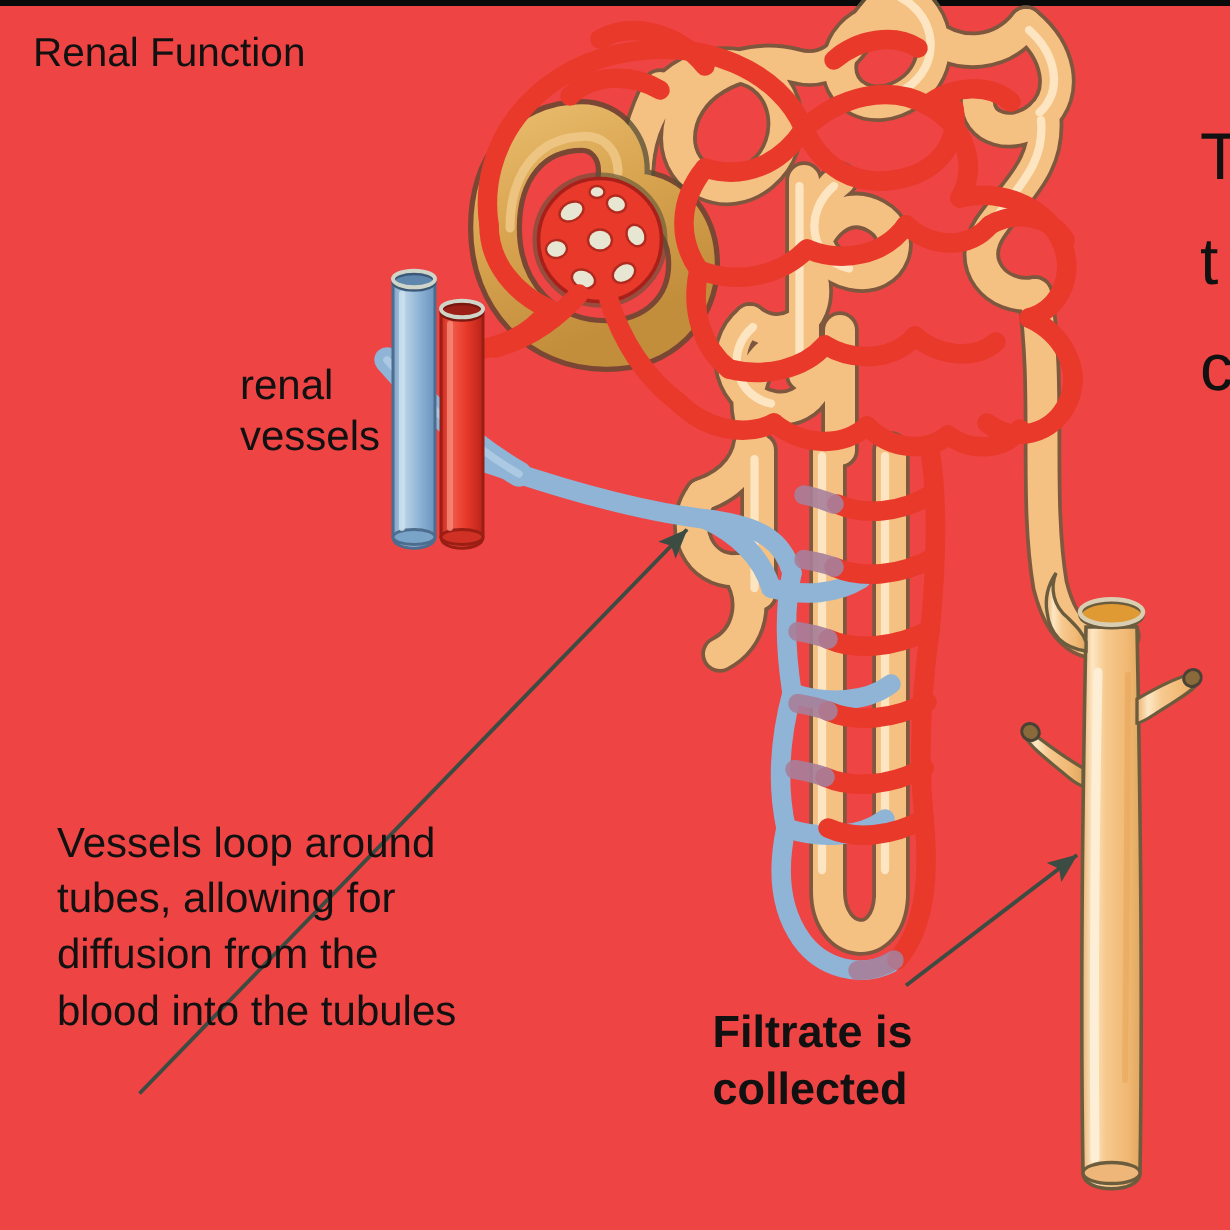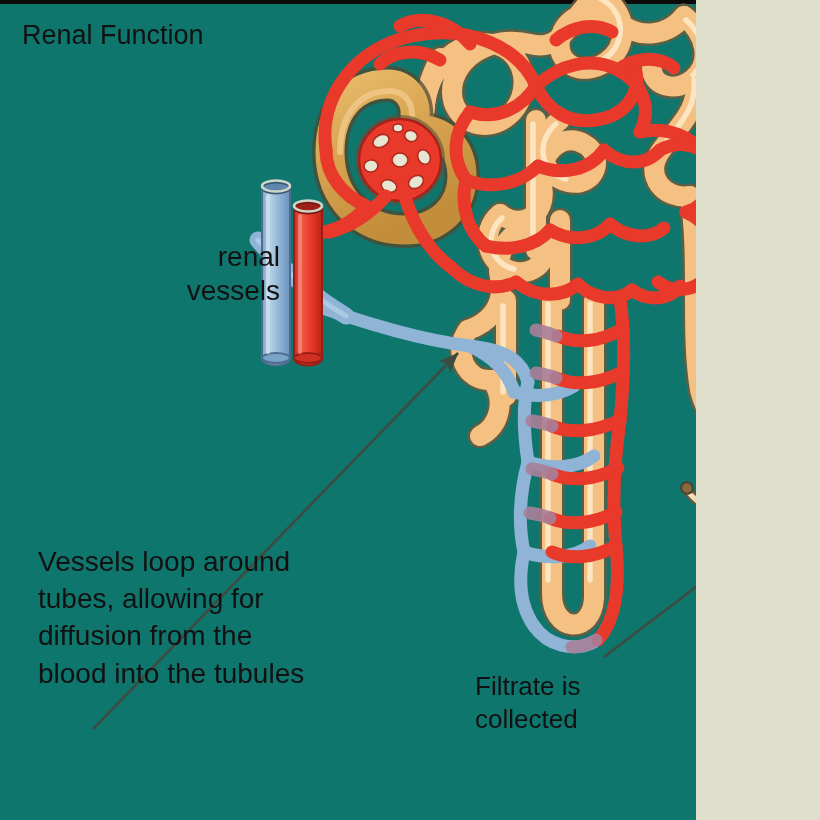--- a/index.html
+++ b/index.html
@@ -4,28 +4,28 @@
 <title>Renal Function Diagram</title>
 <style>
   html,body{margin:0;padding:0;}
   body{
     width:820px;height:820px;
     background:#dfdfcb;
     font-family:"Liberation Sans", sans-serif;
     overflow:hidden;
     position:relative;
   }
-  #stage{position:relative;width:696px;height:820px;background:#0f766e;overflow:hidden;}
+  #stage{position:relative;width:820px;height:820px;background:#ef4444;overflow:hidden;}
   .topbar{position:absolute;left:0;top:0;width:820px;height:4px;background:#0a0a0a;}
   svg.art{position:absolute;left:0;top:0;width:820px;height:820px;}
   .txt{position:absolute;color:#111111;white-space:pre;letter-spacing:0px;}
   #title{left:22px;top:20px;font-size:27px;}
-  #renal-vessels-label{left:160px;top:240px;font-size:28px;text-align:right;line-height:1.22;width:120px;}
+  #renal-vessels-label{left:160px;top:240px;font-size:28px;text-align:left;line-height:1.22;width:120px;}
   #vessels-note{left:38px;top:543px;font-size:28px;line-height:1.33;width:360px;}
-  #filtrate-note{left:475px;top:670px;font-size:26px;line-height:1.28;width:210px;}
+  #filtrate-note{left:475px;top:670px;font-size:30px;line-height:1.28;width:210px;font-weight:bold;}
   #edge-text{position:absolute;left:800px;top:70px;font-size:44px;line-height:1.6;color:#111;}
 </style>
 </head>
 <body>
 
 <div id="stage">
 
   <div class="topbar"></div>
 
   <svg class="art" viewBox="0 0 820 820" xmlns="http://www.w3.org/2000/svg">

